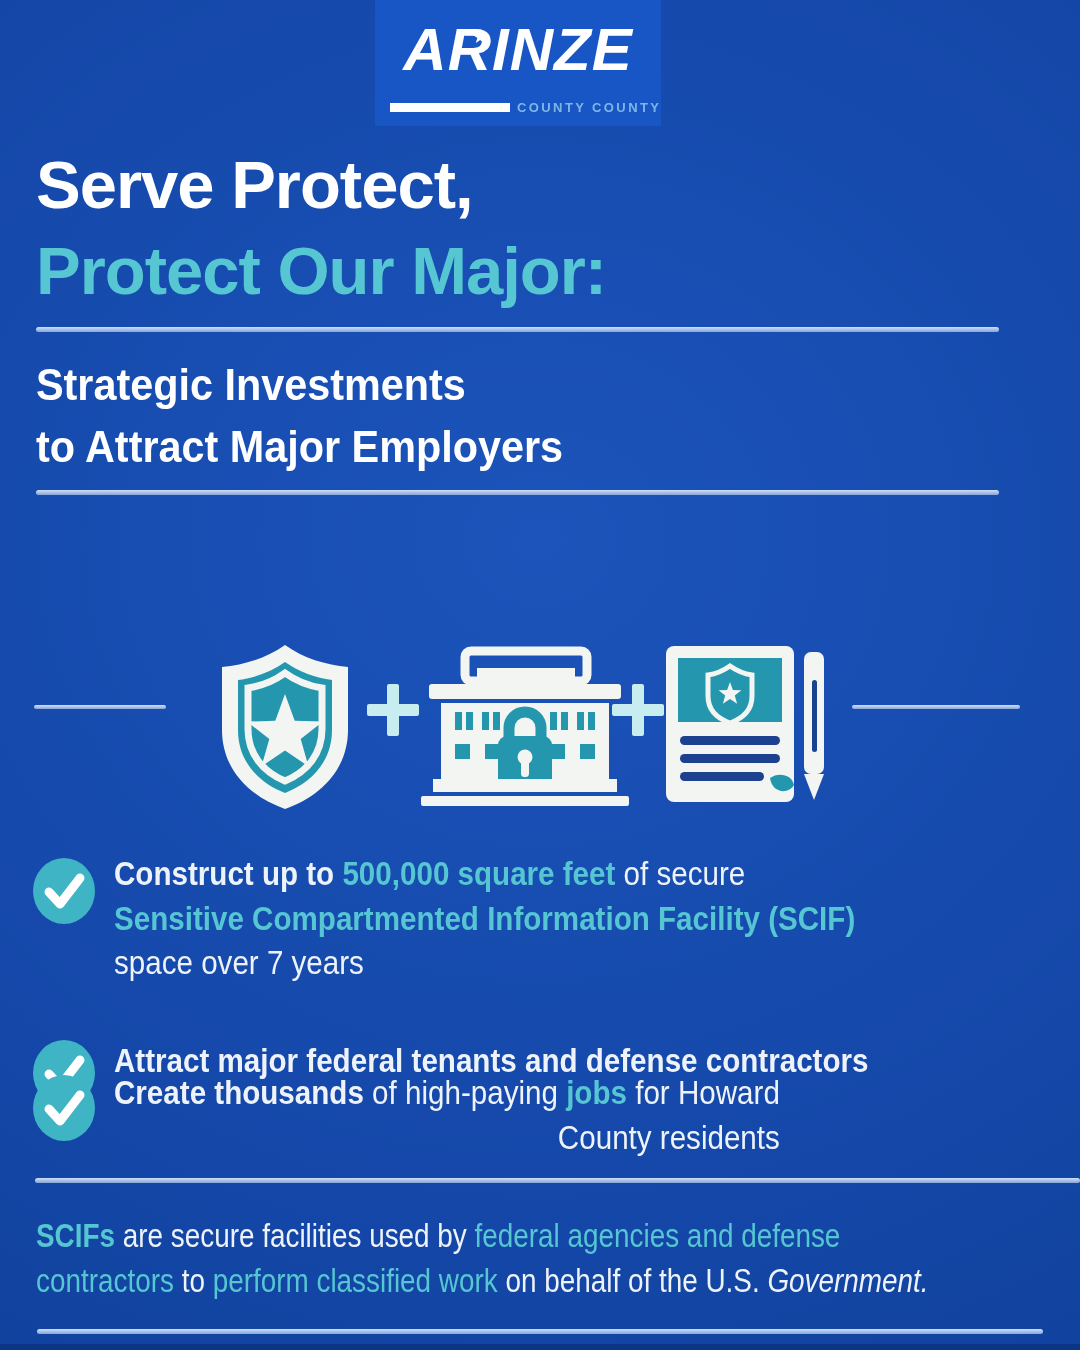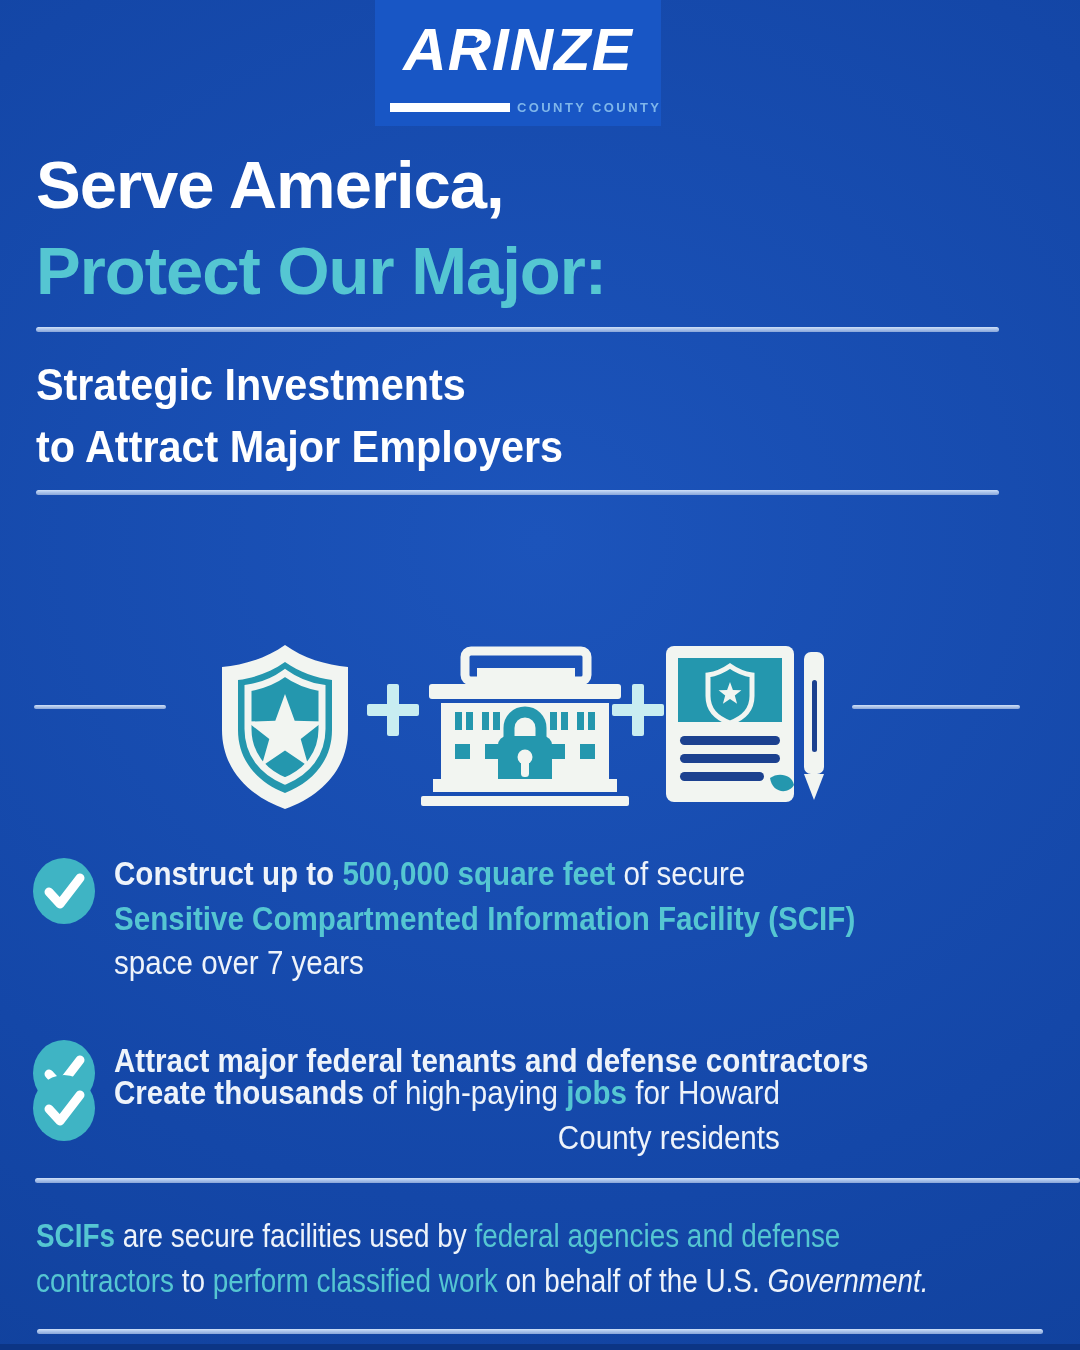--- a/index.html
+++ b/index.html
@@ -74,21 +74,21 @@
   <div class="logo">
     <div class="logo-name">ARINZE</div>
     <div class="logo-star">★</div>
     <div class="logo-row">
       <div class="logo-bar"></div>
       <div class="logo-tag">COUNTY COUNTY</div>
     </div>
   </div>
 
   <div class="headline">
-    <div class="h-line1">Serve America,</div>
+    <div class="h-line1">Serve Protect,</div>
     <div class="h-line2">Protect Our Major:</div>
   </div>
 
   <div class="rule rule1"></div>
 
   <div class="subtitle">
     <div>Strategic Investments</div>
     <div>to Attract Major Employers</div>
   </div>
 

